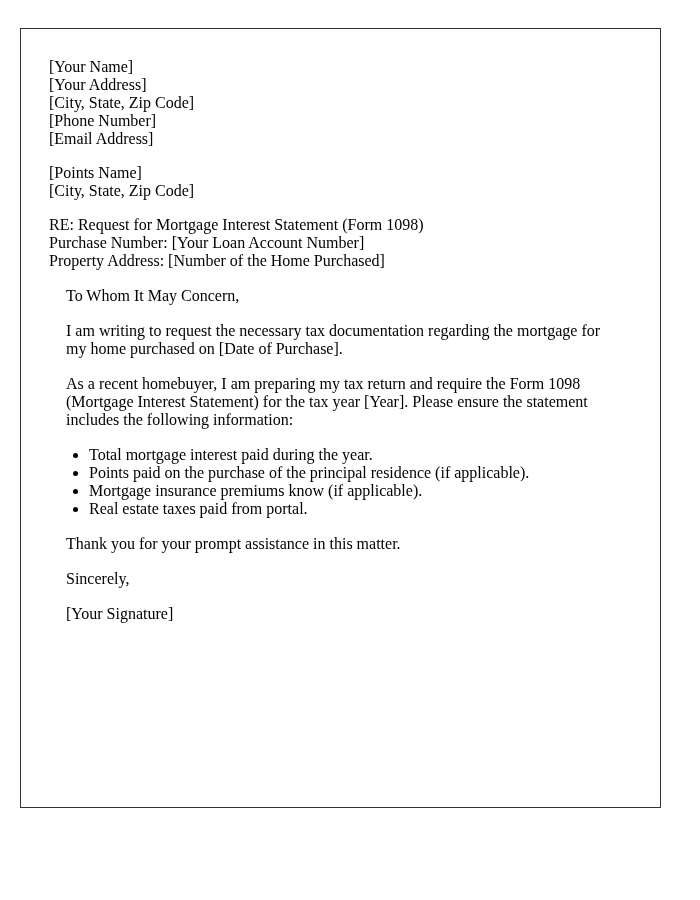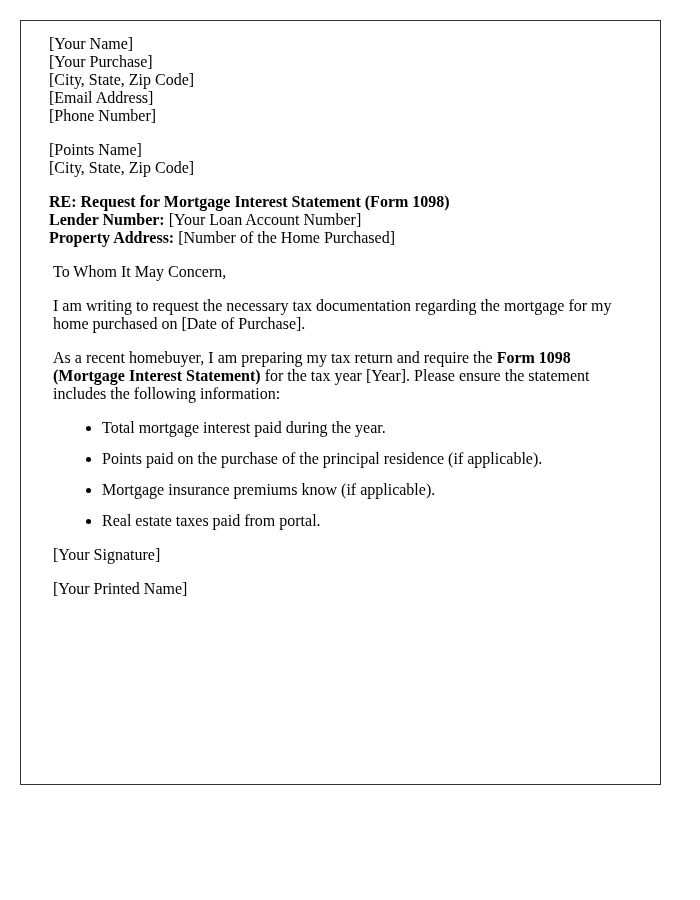--- a/index.html
+++ b/index.html
@@ -2,56 +2,56 @@
 <html><head>
   <meta charset="utf-8">
   <style>
     html, body { margin: 0; padding: 0; background: #ffffff; }
     body {
       width: 700px; height: 900px; position: relative;
       font-family: "Liberation Serif", "DejaVu Serif", serif;
       font-size: 16px; color: #000000;
     }
     .letter {
-      position: absolute; left: 20px; top: 20px;
+      position: absolute; left: 20px; top: 28px;
       width: 583px; height: 741px;
       border: 1px solid #333333;
-      padding: 14px 28px 8px 28px;
+      padding: 29px 28px 8px 28px;
       line-height: 18px;
     }
     .block { margin: 0 0 16px 0; }
     .block .line { display: block; }
-    .block p { margin: 4px; }
-    b { font-weight: bold; }
+    .block p { margin: 17px; }
+    b { font-weight: normal; }
     ul { margin: 0 0 16px 0; padding-left: 40px; }
-    ul li { margin: 13px; padding: 0; }
+    ul li { margin: 0; padding: 0; }
     .last { margin-bottom: 0; }
   </style>
 </head>
 <body>
 
 <div class="letter">
 
   <div class="block">
     <span class="line">[Your Name]</span>
-    <span class="line">[Your Purchase]</span>
+    <span class="line">[Your Address]</span>
     <span class="line">[City, State, Zip Code]</span>
+    <span class="line">[Phone Number]</span>
     <span class="line">[Email Address]</span>
-    <span class="line">[Phone Number]</span>
   </div>
 
 
   <div class="block">
     <span class="line">[Points Name]</span>
     <span class="line">[City, State, Zip Code]</span>
   </div>
 
   <div class="block">
     <span class="line"><b>RE: Request for Mortgage Interest Statement (Form 1098)</b></span>
-    <span class="line"><b>Lender Number:</b><span> [Your Loan Account Number]</span></span>
+    <span class="line"><b>Purchase Number:</b><span> [Your Loan Account Number]</span></span>
     <span class="line"><b>Property Address:</b><span> [Number of the Home Purchased]</span></span>
   </div>
 
   <div class="block">
     <p>To Whom It May Concern,</p>
   </div>
 
   <div class="block">
     <p>I am writing to request the necessary tax documentation regarding the mortgage for my home purchased on [Date of Purchase].</p>
   </div>
@@ -61,23 +61,26 @@
   </div>
 
   <ul>
     <li>Total mortgage interest paid during the year.</li>
     <li>Points paid on the purchase of the principal residence (if applicable).</li>
     <li>Mortgage insurance premiums know (if applicable).</li>
     <li>Real estate taxes paid from portal.</li>
   </ul>
 
 
+  <div class="block">
+    <p>Thank you for your prompt assistance in this matter.</p>
+  </div>
 
+  <div class="block">
+    <p>Sincerely,</p>
+  </div>
 
   <div class="block">
     <p>[Your Signature]</p>
   </div>
 
-  <div class="block last">
-    <p>[Your Printed Name]</p>
-  </div>
 
 </div>
 
 </body></html>

